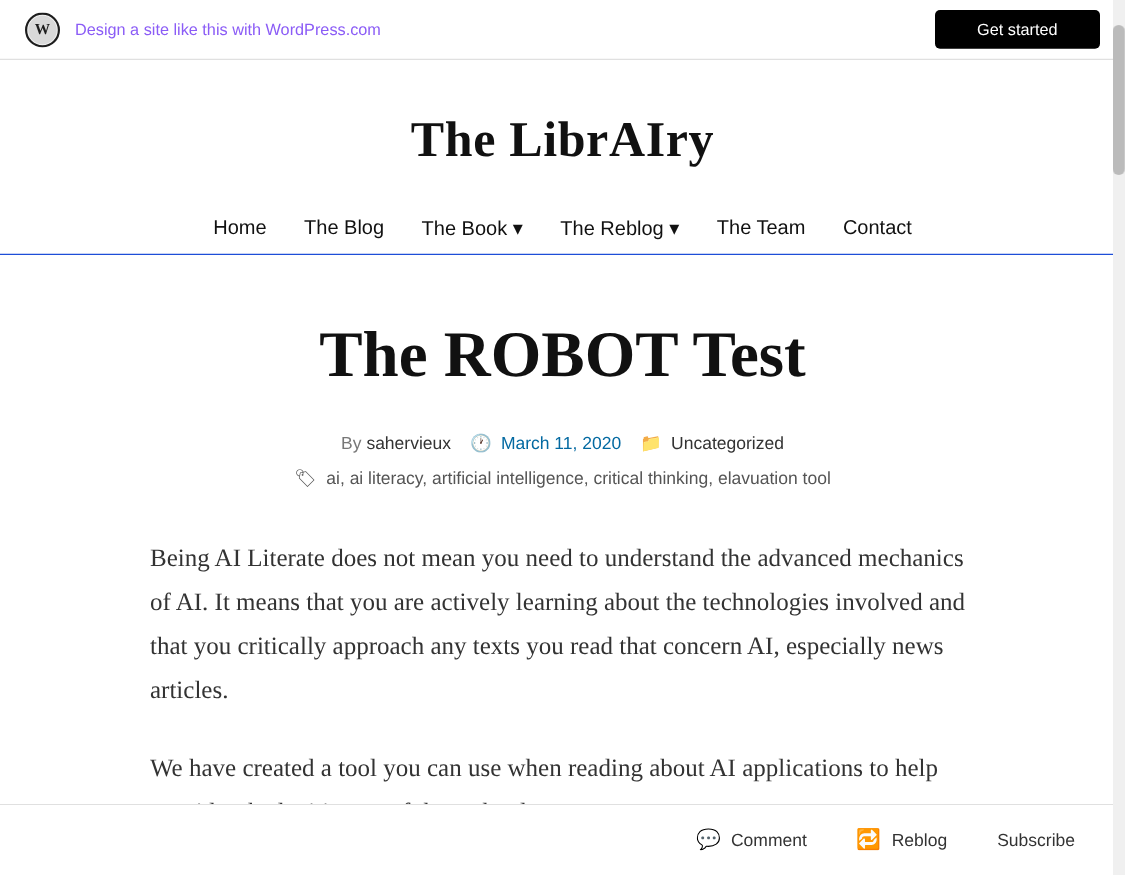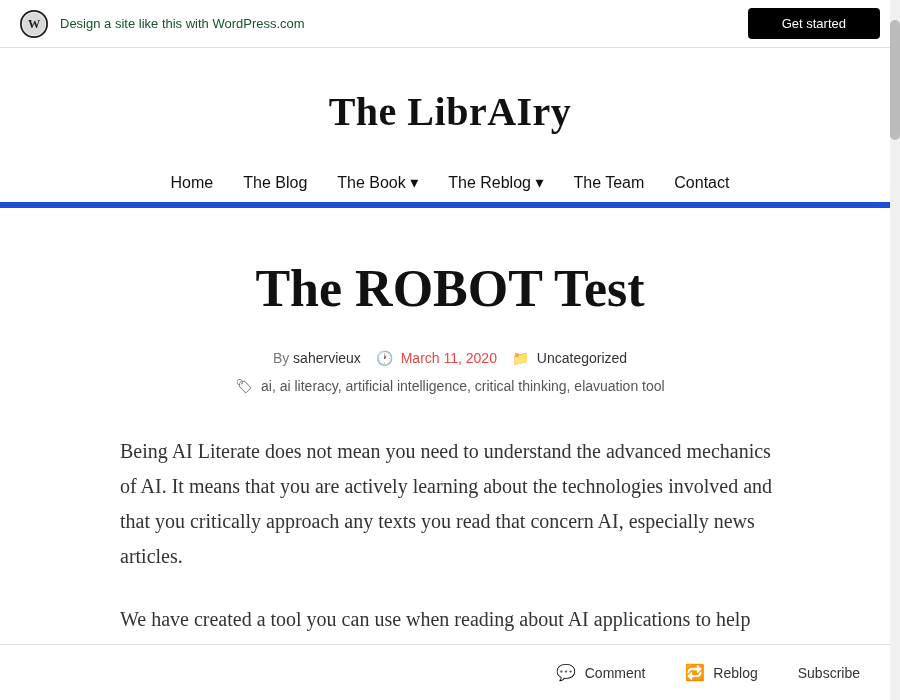--- a/index.html
+++ b/index.html
@@ -29,21 +29,21 @@
       color: #555;
     }
 
     .wp-logo {
       width: 28px;
       height: 28px;
     }
 
     .wp-bar-text {
       flex: 1;
-      color: #14532d;
+      color: #8b5cf6;
       font-family: -apple-system, BlinkMacSystemFont, 'Segoe UI', sans-serif;
     }
 
     .wp-get-started {
       background: #000000;
       color: #fff;
       border: none;
       padding: 8px 34px;
       border-radius: 4px;
       font-size: 13px;
@@ -71,21 +71,21 @@
       font-size: 15px;
       color: #777;
       margin-top: 6px;
       font-family: Georgia, serif;
     }
 
     
     .nav-bar {
       text-align: center;
       padding: 18px 20px 10px;
-      border-bottom: 6px solid #1d4ed8;
+      border-bottom: 1px solid #1d4ed8;
     }
 
     .nav-bar nav {
       display: inline-flex;
       gap: 30px;
       align-items: center;
     }
 
     .nav-item {
       font-size: 16px;
@@ -119,21 +119,21 @@
       color: #777;
       font-family: -apple-system, BlinkMacSystemFont, 'Segoe UI', sans-serif;
       margin-bottom: 12px;
     }
 
     .post-meta .meta-author {
       color: #333;
     }
 
     .post-meta .meta-date {
-      color: #ef4444;
+      color: #0369a1;
     }
 
     .post-meta .meta-category {
       color: #333;
     }
 
     .meta-icon {
       margin-right: 3px;
     }
 

